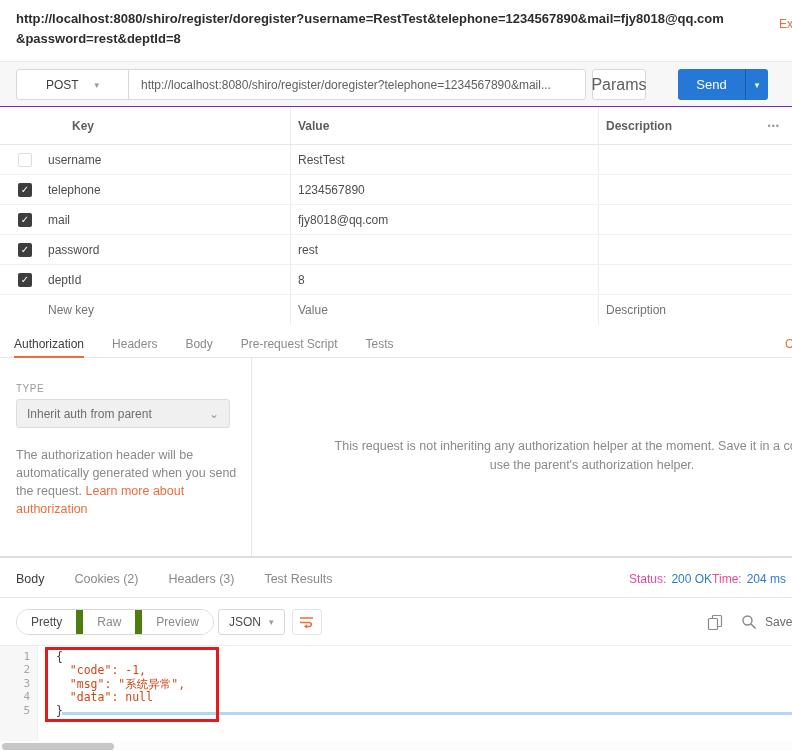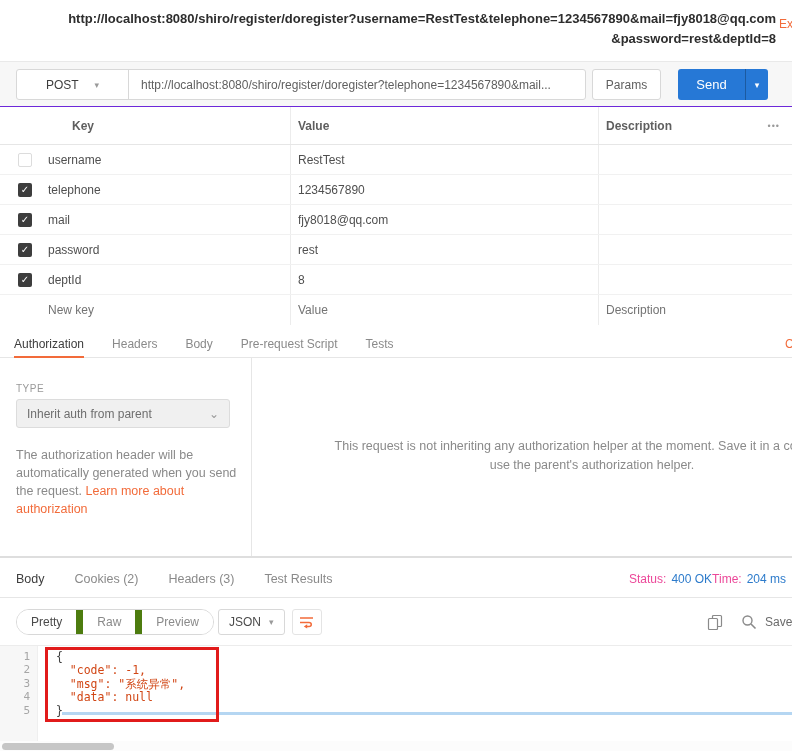--- a/index.html
+++ b/index.html
@@ -3,31 +3,31 @@
 <meta charset="utf-8">
 <style>
   * { margin:0; padding:0; box-sizing:border-box; }
   html,body { background:#fff; }
   #app {
     position:relative; width:792px; height:751px; overflow:hidden;
     background:#fff; font-family:"Liberation Sans", sans-serif; color:#333;
   }
 
   
-  .app-header { position:absolute; left:0; top:0; width:774px; height:61px; background:#fff;text-align:right; }
+  .app-header { position:absolute; left:0; top:0; width:774px; height:61px; background:#fff; }
   .url-title { position:absolute; left:16px; top:9px; width:760px; font-size:13px; font-weight:bold; color:#2d2d2d; line-height:20px; }
   .examples-link { position:absolute; left:779px; top:17px; width:13px; overflow:hidden; white-space:nowrap; color:#f26b3a; font-size:12px; }
 
   
   .request-bar { position:absolute; left:0; top:61px; width:792px; height:46px; background:#f7f7f7; border-top:1px solid #e9e9e9; border-bottom:1px solid #6d28d9; }
   .url-box { position:absolute; left:16px; top:7px; width:570px; height:31px; background:#fff; border:1px solid #d8d8d8; border-radius:3px; display:flex; }
   .method { width:112px; border-right:1px solid #d8d8d8; display:flex; align-items:center; justify-content:center; gap:16px; font-size:12px; color:#3d3d3d; cursor:pointer; }
   .method .caret { color:#9a9a9a; font-size:9px; }
   .url-value { flex:1; display:flex; align-items:center; padding:0 12px; font-size:12px; color:#5f5f5f; white-space:nowrap; overflow:hidden; }
-  .params-btn { position:absolute; left:592px; top:7px; width:69px; height:31px; background:#fff; border:1px solid #d8d8d8; border-radius:3px; color:#5f5f5f; font-size:12px; display:flex; align-items:center; justify-content:center; cursor:pointer; }
+  .params-btn { position:absolute; left:592px; top:7px; width:54px; height:31px; background:#fff; border:1px solid #d8d8d8; border-radius:3px; color:#5f5f5f; font-size:16px; display:flex; align-items:center; justify-content:center; cursor:pointer; }
   .send-btn { position:absolute; left:678px; top:7px; width:90px; height:31px; background:#2678d6; border-radius:3px; color:#fff; display:flex; overflow:hidden; cursor:pointer; }
   .send-main { flex:1; display:flex; align-items:center; justify-content:center; font-size:13px; }
   .send-caret { width:23px; border-left:1px solid rgba(0,0,0,0.25); display:flex; align-items:center; justify-content:center; font-size:9px; }
 
   
   .params-table { position:absolute; left:0; top:107px; width:792px; height:223px; background:#fff; }
   .col-line { position:absolute; top:0; bottom:5px; width:1px; background:#ececec; }
   .col-line.c1 { left:290px; } .col-line.c2 { left:598px; }
   .thead { position:absolute; left:0; top:0; width:792px; height:38px; border-bottom:1px solid #e6e6e6; }
   .th { position:absolute; top:12px; font-size:12px; font-weight:bold; color:#5f5f5f; }
@@ -200,21 +200,21 @@
     </div>
   </div>
 
   <div class="response-header">
     <div class="resp-tab active">Body</div>
     <div class="resp-tab">Cookies (2)</div>
     <div class="resp-tab">Headers (3)</div>
     <div class="resp-tab">Test Results</div>
     <div class="status-area">
       <span class="lab">Status:</span>
-      <span class="val">400 OK</span>
+      <span class="val">200 OK</span>
       <span class="lab">Time:</span>
       <span class="val">204 ms</span>
     </div>
   </div>
 
   <div class="response-toolbar">
     <div class="seg">
       <div class="seg-btn active">Pretty</div>
       <div class="seg-btn">Raw</div>
       <div class="seg-btn">Preview</div>

